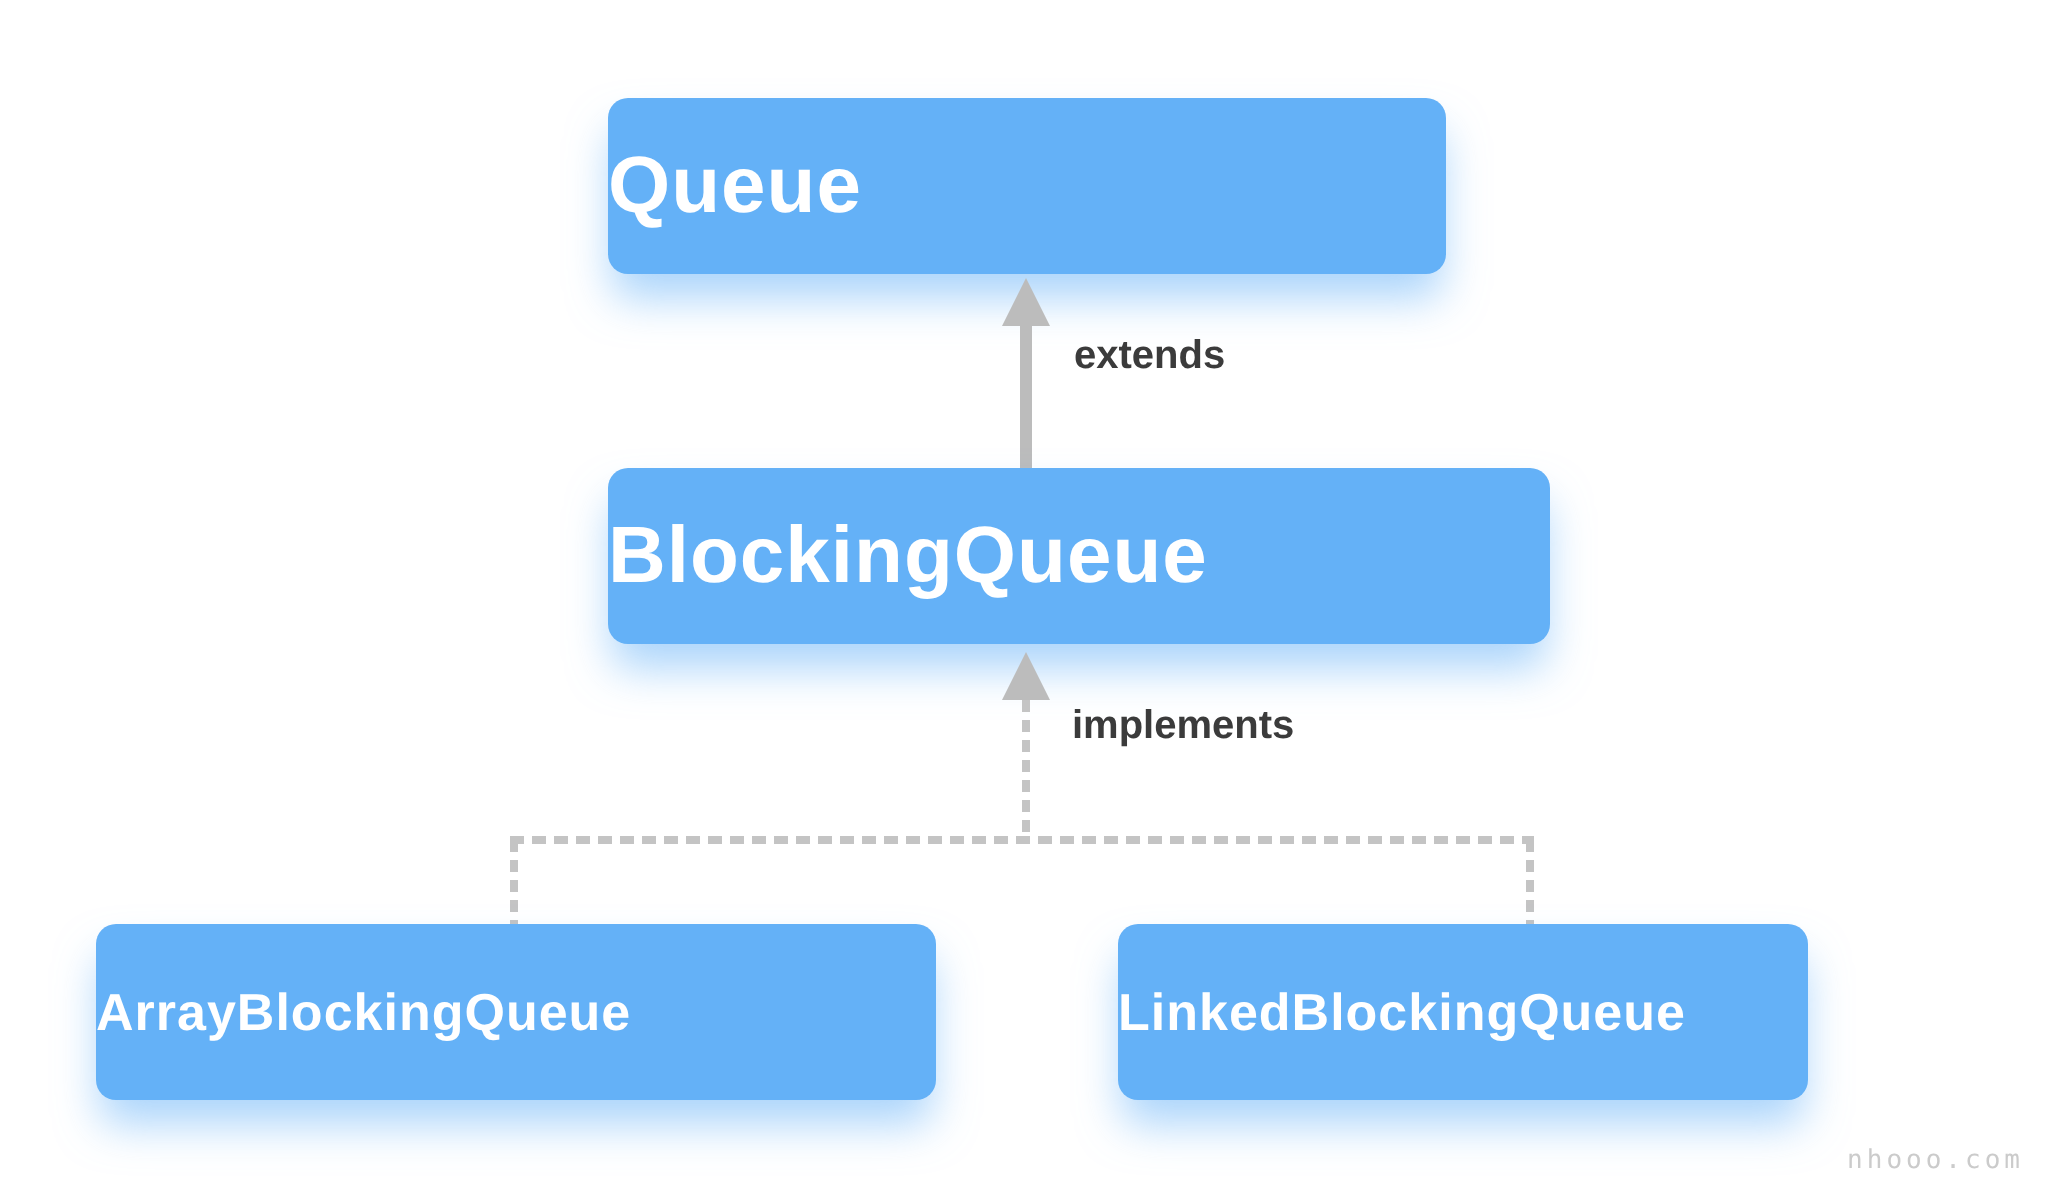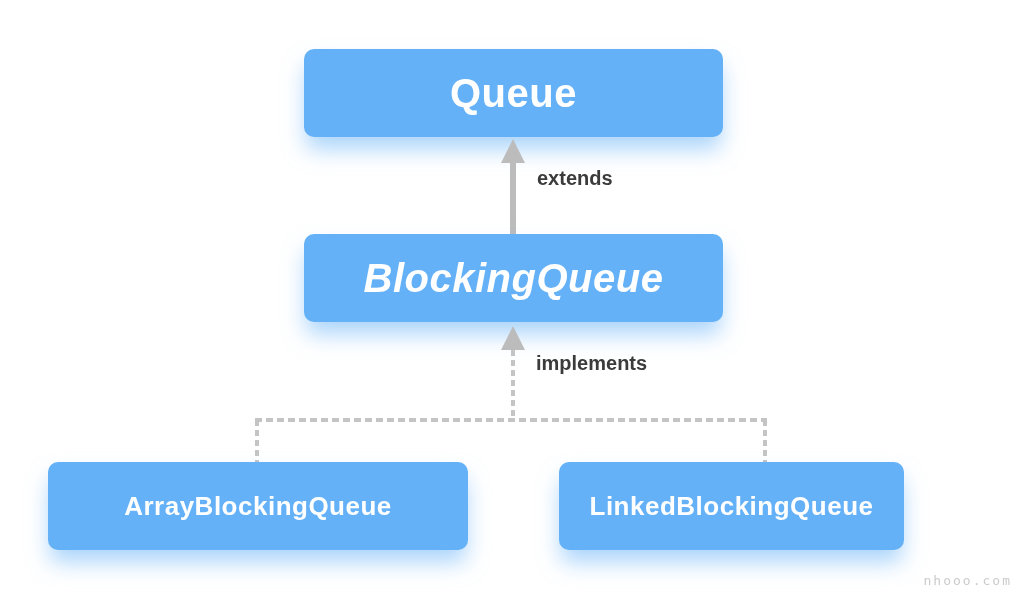--- a/index.html
+++ b/index.html
@@ -14,31 +14,31 @@
     overflow: hidden;
   }
 
   
   .node {
     position: absolute;
     background: #64b1f7;
     border-radius: 10px;
     display: flex;
     align-items: center;
-    justify-content: center;
+    justify-content: flex-start;
     color: #ffffff;
     font-weight: 700;
     letter-spacing: 0.5px;
     box-shadow: 0 14px 22px -2px rgba(100, 177, 247, 0.55);
   }
   .node-top { font-size: 40px; }
   .node-bottom { font-size: 26px; }
 
   #node-queue                { left: 304px; top: 49px;  width: 419px; height: 88px; }
-  #node-blockingqueue        { left: 304px; top: 234px; width: 419px; height: 88px; font-style: italic; }
+  #node-blockingqueue        { left: 304px; top: 234px; width: 471px; height: 88px; }
   #node-arrayblockingqueue   { left: 48px;  top: 462px; width: 420px; height: 88px; }
   #node-linkedblockingqueue  { left: 559px; top: 462px; width: 345px; height: 88px; }
 
   
   .edge-label {
     position: absolute;
     font-weight: 700;
     font-size: 20px;
     color: #3b3b3b;
   }

